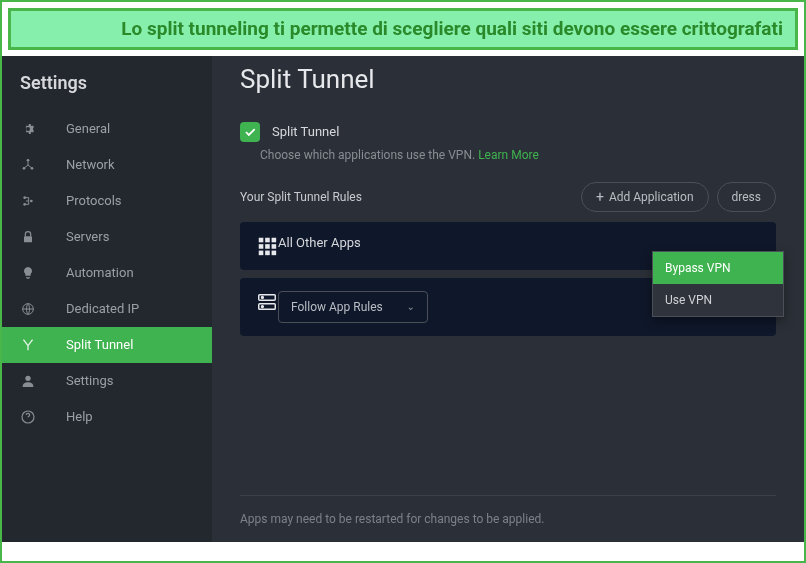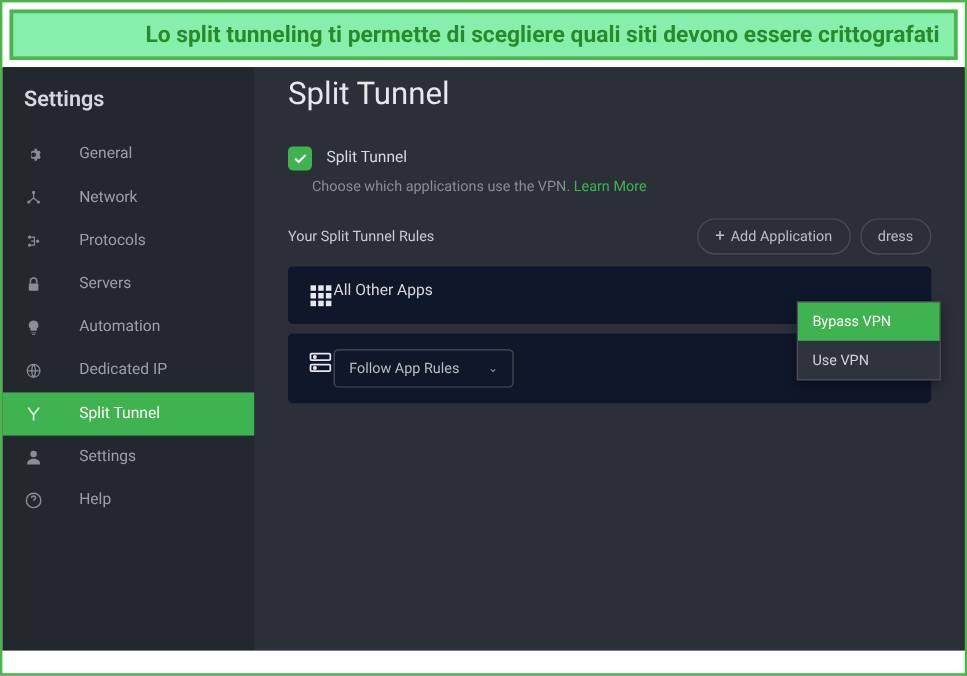--- a/index.html
+++ b/index.html
@@ -167,21 +167,21 @@
       display: flex;
       justify-content: space-between;
       align-items: center;
       cursor: pointer;
     }
     .chev { font-size: 10px; color: #8a8f97; }
     .dropdown-menu {
       position: absolute;
       top: 195px;
       right: 20px;
-      width: 120px;
+      width: 132px;
       background: #2f343c;
       border: 1px solid #4a4f58;
       z-index: 10;
       box-shadow: 0 4px 10px rgba(0,0,0,0.4);
     }
     .dropdown-option {
       padding: 9px 12px;
       font-size: 12px;
       color: #cfd2d7;
       cursor: pointer;
@@ -361,14 +361,15 @@
         <span>Follow App Rules</span>
         <span class="chev">⌄</span>
       </div>
     </div>
 
     <div class="dropdown-menu">
       <div class="dropdown-option selected">Bypass VPN</div>
       <div class="dropdown-option">Use VPN</div>
     </div>
 
+    <div class="footer-note">Apps may need to be restarted for changes to be applied.</div>
   </div>
 </div>
 
 </body></html>

